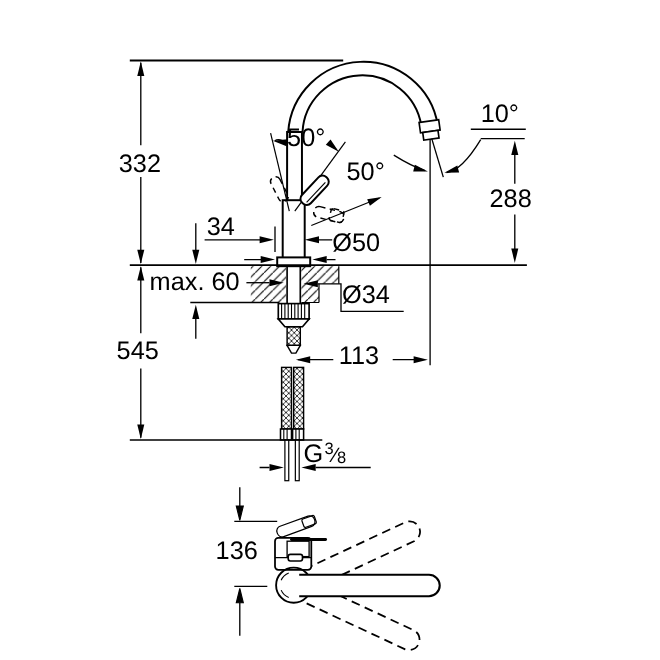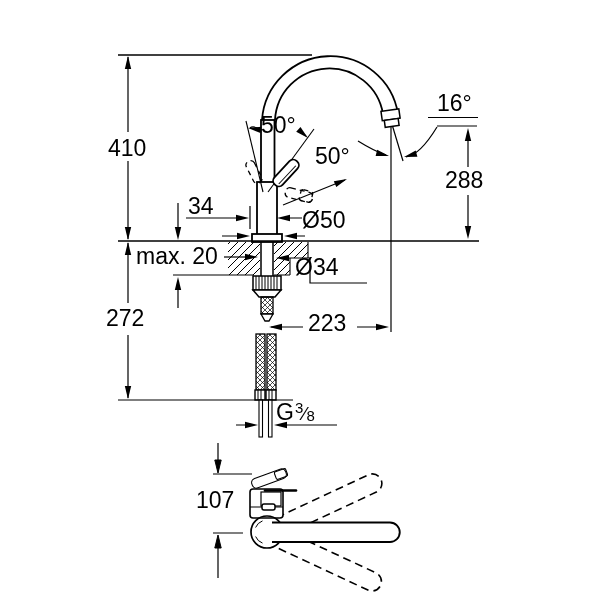--- a/index.html
+++ b/index.html
@@ -168,28 +168,28 @@
 
       <g stroke-width="1.2">
         <path d="M213,474 H252 M213,533 H243"></path>
         <path d="M218,443 V460 M218,548 V578"></path>
       </g>
       <use href="#ah" transform="translate(218,473) rotate(90)"></use>
       <use href="#ah" transform="translate(218,535) rotate(-90)"></use>
     </g>
   </svg>
 
-  <span class="lbl" style="left:108px;top:136px">410</span>
-  <span class="lbl" style="left:106px;top:306px">272</span>
+  <span class="lbl" style="left:108px;top:136px">332</span>
+  <span class="lbl" style="left:106px;top:306px">545</span>
   <span class="lbl" style="left:188px;top:194px">34</span>
-  <span class="lbl" style="left:136px;top:244px">max. 20</span>
+  <span class="lbl" style="left:136px;top:244px">max. 60</span>
   <span class="lbl" style="left:302px;top:208px">Ø50</span>
-  <span class="lbl" style="left:295px;top:255px">Ø34</span>
+  <span class="lbl" style="left:311px;top:255px">Ø34</span>
   <span class="lbl" style="left:261px;top:113px">50°</span>
   <span class="lbl" style="left:315px;top:144px">50°</span>
-  <span class="lbl" style="left:437px;top:91px">16°</span>
+  <span class="lbl" style="left:437px;top:91px">10°</span>
   <span class="lbl" style="left:445px;top:168px">288</span>
-  <span class="lbl" style="left:308px;top:311px">223</span>
-  <span class="lbl" style="left:196px;top:488px">107</span>
+  <span class="lbl" style="left:308px;top:311px">113</span>
+  <span class="lbl" style="left:196px;top:488px">136</span>
 
   <span class="lbl" style="left:276px;top:400px"><span>G</span><span class="fr-n">3</span><span class="fr-s">⁄</span><span class="fr-d">8</span></span>
 
 </div>
 
 </body></html>

